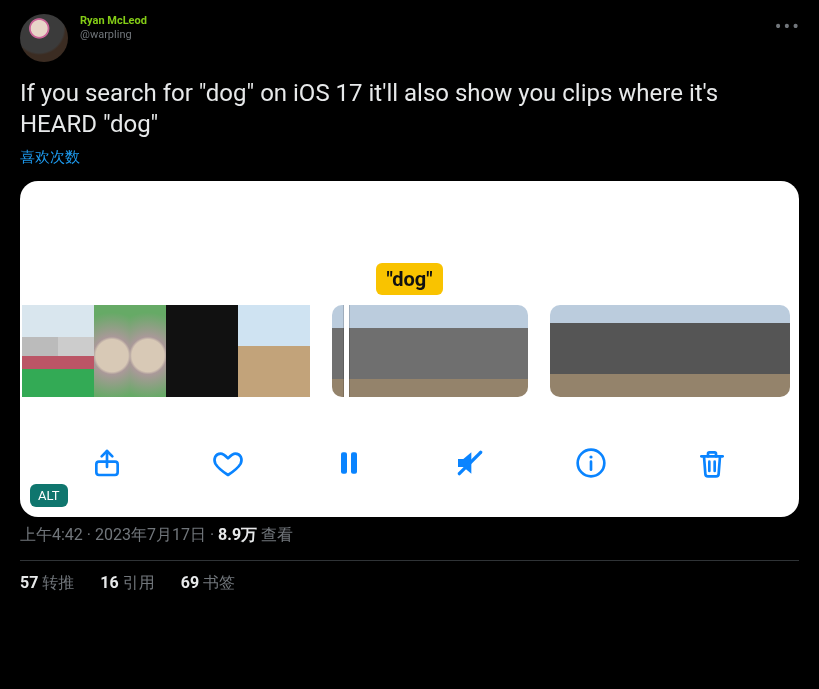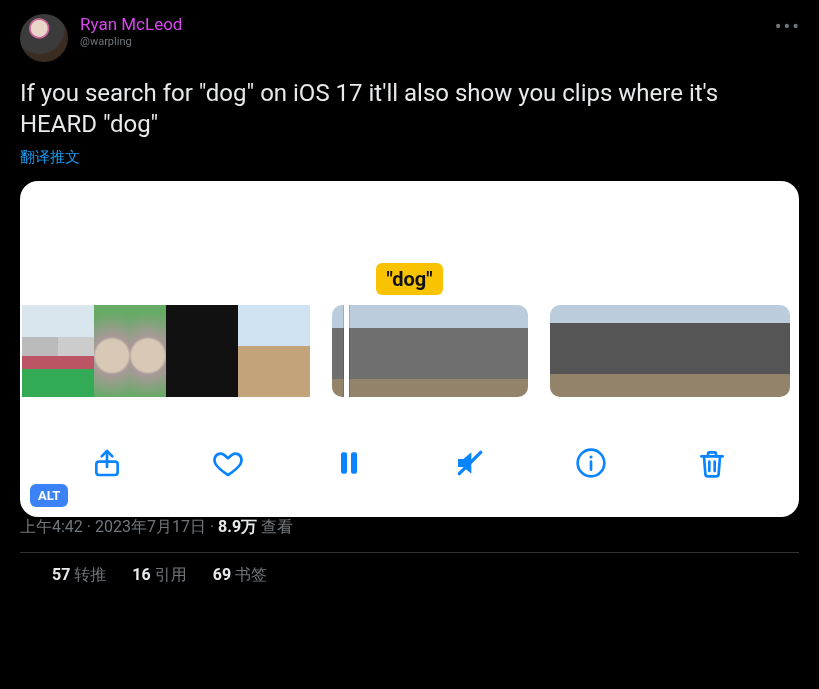--- a/index.html
+++ b/index.html
@@ -1,21 +1,21 @@
 <!DOCTYPE html>
 <html><head>
 <meta charset="utf-8">
 <style>
   * { box-sizing: border-box; margin: 0; padding: 0; }
   html, body { width: 819px; height: 689px; background: #000; font-family: -apple-system, BlinkMacSystemFont, "Segoe UI", Roboto, Helvetica, Arial, sans-serif; color: #e7e9ea; overflow: hidden; }
   .tweet { padding: 14px 20px 10px 20px; position: relative; }
   .header { display: flex; align-items: flex-start; }
   .avatar { width: 48px; height: 48px; border-radius: 50%; background: radial-gradient(circle at 40% 30%, #e8d6c8 18%, #c69 20% 22%, #3b3b3b 24% 55%, #3b2c22 60%); flex-shrink: 0; margin-right: 12px; }
   .names { display: flex; flex-direction: column; line-height: 1.25; }
-  .display-name { font-weight: 400; font-size: 17px; color: #d946ef; }
+  .display-name { font-weight: 700; font-size: 11px; color: #84cc16; }
   .handle { color: #71767b; font-size: 11px; }
   .more { position: absolute; right: 18px; top: 14px; color: #71767b; font-size: 20px; letter-spacing: 2px; cursor: pointer; }
   .body-text { margin-top: 16px; font-size: 24px; line-height: 1.3; color: #e7e9ea; font-weight: 400; }
   .translate { color: #1d9bf0; font-size: 15px; margin-top: 8px; cursor: pointer; display: inline-block; }
   .media-card { margin-top: 14px; background: #fff; border-radius: 18px; overflow: hidden; position: relative; height: 336px; }
   .media-top-space { height: 82px; }
   .caption-row { display: flex; justify-content: center; }
   .caption-pill { background: #f9c300; color: #111; font-weight: 700; font-size: 20px; padding: 4px 10px; border-radius: 6px; }
   .scrub-row { margin-top: 10px; height: 92px; display: flex; gap: 22px; padding: 0 2px; }
   .clip-group { display: flex; height: 100%; position: relative; }
@@ -30,45 +30,45 @@
   .gA .frame:nth-child(7){ background: linear-gradient(#cfe3f2 45%, #c2a37a 45%); }
   .gA .frame:nth-child(8){ background: linear-gradient(#cfe3f2 45%, #c2a37a 45%); }
   .gB { border-radius: 10px; overflow: hidden; position: relative; }
   .gB .frame { width: 49px; background: linear-gradient(#bcd 25%, #6f6f6f 25% 80%, #94836b 80%); }
   .playhead { position: absolute; left: 12px; top: -2px; bottom: -2px; width: 5px; background: #fff; border-radius: 3px; box-shadow: 0 0 0 1px rgba(0,0,0,0.15); }
   .gC { border-radius: 10px; overflow: hidden; }
   .gC .frame { width: 40px; background: linear-gradient(#bcd 20%, #555 20% 75%, #94836b 75%); }
   .toolbar { position: absolute; left: 0; right: 0; bottom: 34px; display: flex; justify-content: space-around; align-items: center; padding: 0 26px; }
   .tbtn { width: 40px; height: 40px; display: flex; align-items: center; justify-content: center; color: #0a84ff; }
   .tbtn svg { width: 32px; height: 32px; }
-  .alt-badge { position: absolute; left: 10px; bottom: 10px; background: #3b82f6; color: #fff; font-size: 13px; font-weight: 700; padding: 4px 8px; border-radius: 6px; }
-  .meta-row { margin-top: 0; color: #71767b; font-size: 16px; }
+  .alt-badge { position: absolute; left: 10px; bottom: 10px; background: #0f766e; color: #fff; font-size: 13px; font-weight: 400; padding: 4px 8px; border-radius: 6px; }
+  .meta-row { margin-top: 8px; color: #71767b; font-size: 16px; }
   .meta-row .strong { color: #e7e9ea; font-weight: 700; }
   .divider { border: none; border-top: 1px solid #2f3336; margin: 14px 0 12px 0; }
-  .stats-row { display: flex; gap: 26px; font-size: 16px; color: #71767b; margin-left: 32px; }
+  .stats-row { display: flex; gap: 26px; font-size: 16px; color: #71767b; }
   .stats-row .num { color: #e7e9ea; font-weight: 700; margin-right: 4px; }
   .stat { cursor: pointer; }
 </style>
 </head>
 <body>
 
 <div class="tweet">
 
   <div class="header">
     <div class="avatar"></div>
     <div class="names">
       <span class="display-name">Ryan McLeod</span>
       <span class="handle">@warpling</span>
     </div>
     <div class="more">•••</div>
   </div>
 
   <div class="body-text">If you search for "dog" on iOS 17 it'll also show you clips where it's HEARD "dog"</div>
 
-  <a class="translate">翻译推文</a>
+  <a class="translate">喜欢次数</a>
 
   <div class="media-card">
     <div class="media-top-space"></div>
 
     <div class="caption-row">
       <div class="caption-pill">"dog"</div>
     </div>
 
     <div class="scrub-row">
       <div class="clip-group gA">

